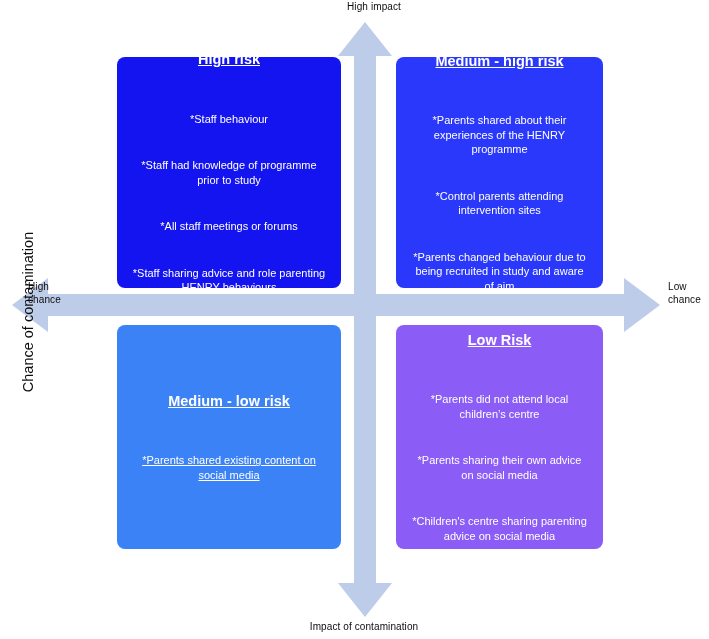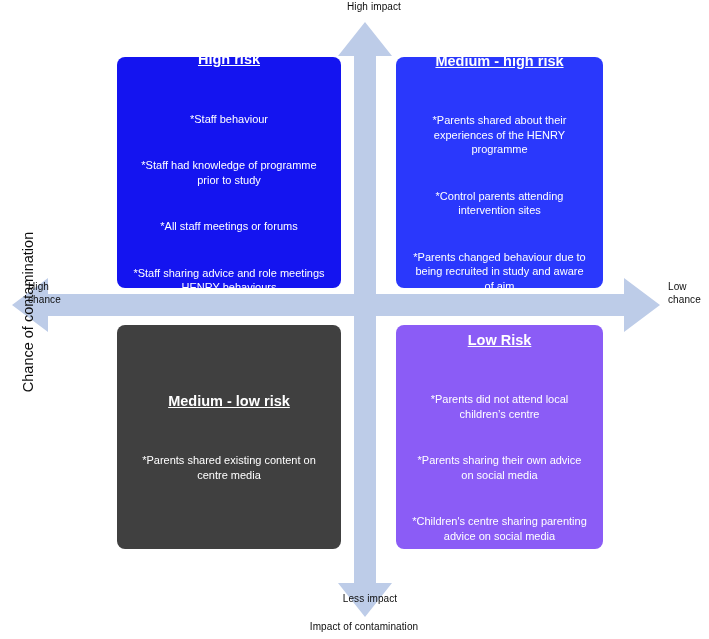--- a/index.html
+++ b/index.html
@@ -102,55 +102,54 @@
   </div>
 
   <div class="axis-arrow" id="arrow-horizontal" style="left:12px; top:278px; width:648px; height:54px;">
     <svg width="648" height="54" viewBox="0 0 648 54" aria-hidden="true">
       <polygon points="0,27 36,0 36,16 612,16 612,0 648,27 612,54 612,38 36,38 36,54" fill="#bdcce8"></polygon>
     </svg>
   </div>
 
   <div class="axis-label center" id="label-high-impact">High impact</div>
 
-  <div class="axis-label center" id="label-less-impact">Less impact</div>
 
   <div class="axis-label center" id="label-x-title">Impact of contamination</div>
 
   <div class="axis-label" id="label-high-chance">High
 chance</div>
 
   <div class="axis-label" id="label-low-chance">Low
 chance</div>
 
   <div id="label-y-title">Chance of contamination</div>
 
   <div class="quadrant" id="q-top-left" style="background: rgb(20, 20, 240);">
     <div class="q-title">High risk</div>
     <div class="q-items">
         <div class="q-item">*Staff behaviour</div>
         <div class="q-item">*Staff had knowledge of programme prior to study</div>
         <div class="q-item">*All staff meetings or forums</div>
-        <div class="q-item">*Staff sharing advice and role meetings HENRY behaviours</div>
+        <div class="q-item">*Staff sharing advice and role parenting HENRY behaviours</div>
       </div>
   </div>
 
   <div class="quadrant" id="q-top-right" style="background: rgb(42, 56, 252);">
     <div class="q-title">Medium - high risk</div>
     <div class="q-items">
         <div class="q-item">*Parents shared about their experiences of the HENRY programme</div>
         <div class="q-item">*Control parents attending intervention sites</div>
         <div class="q-item">*Parents changed behaviour due to being recruited in study and aware of aim</div>
       </div>
   </div>
 
-  <div class="quadrant" id="q-bottom-left" style="background: #404040;">
+  <div class="quadrant" id="q-bottom-left" style="background: #3b82f6; text-decoration: underline;">
     <div class="q-title">Medium - low risk</div>
     <div class="q-items">
-        <div class="q-item">*Parents shared existing content on centre media</div>
+        <div class="q-item">*Parents shared existing content on social media</div>
       </div>
   </div>
 
   <div class="quadrant" id="q-bottom-right" style="background: #8b5cf6;">
     <div class="q-title">Low Risk</div>
     <div class="q-items">
         <div class="q-item">*Parents did not attend local children’s centre</div>
         <div class="q-item">*Parents sharing their own advice on social media</div>
         <div class="q-item">*Children's centre sharing parenting advice on social media</div>
       </div>

